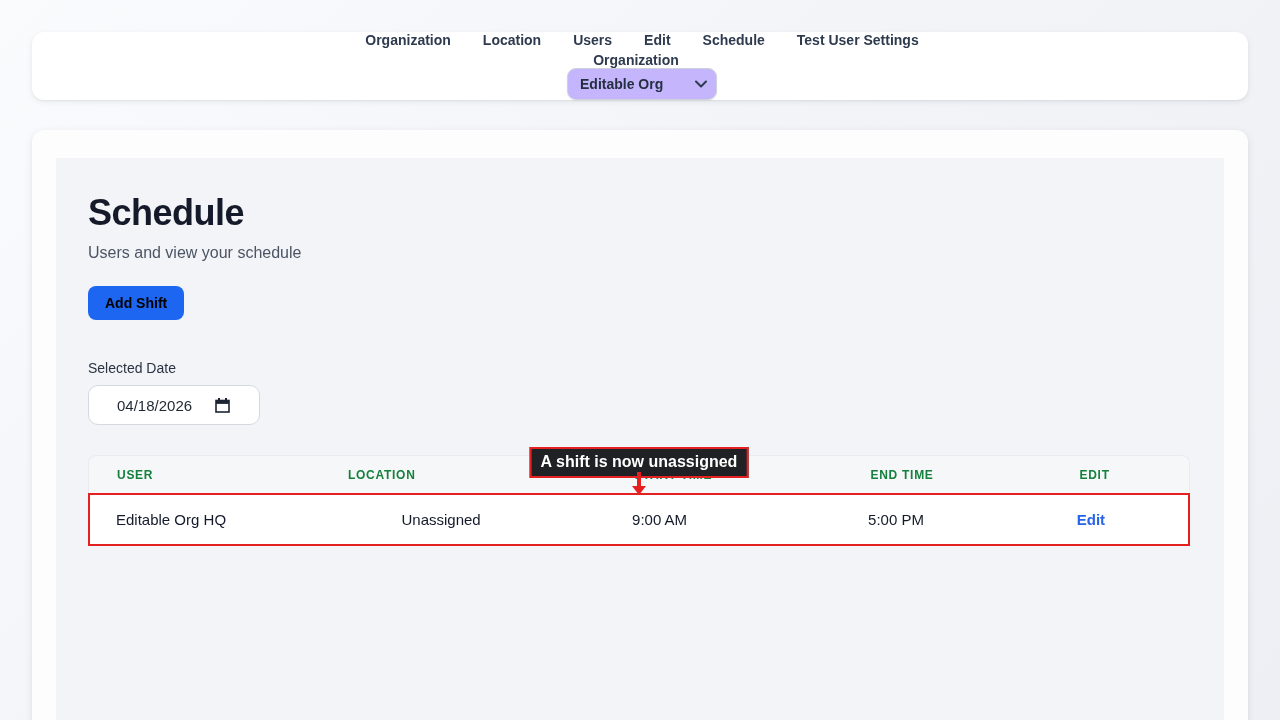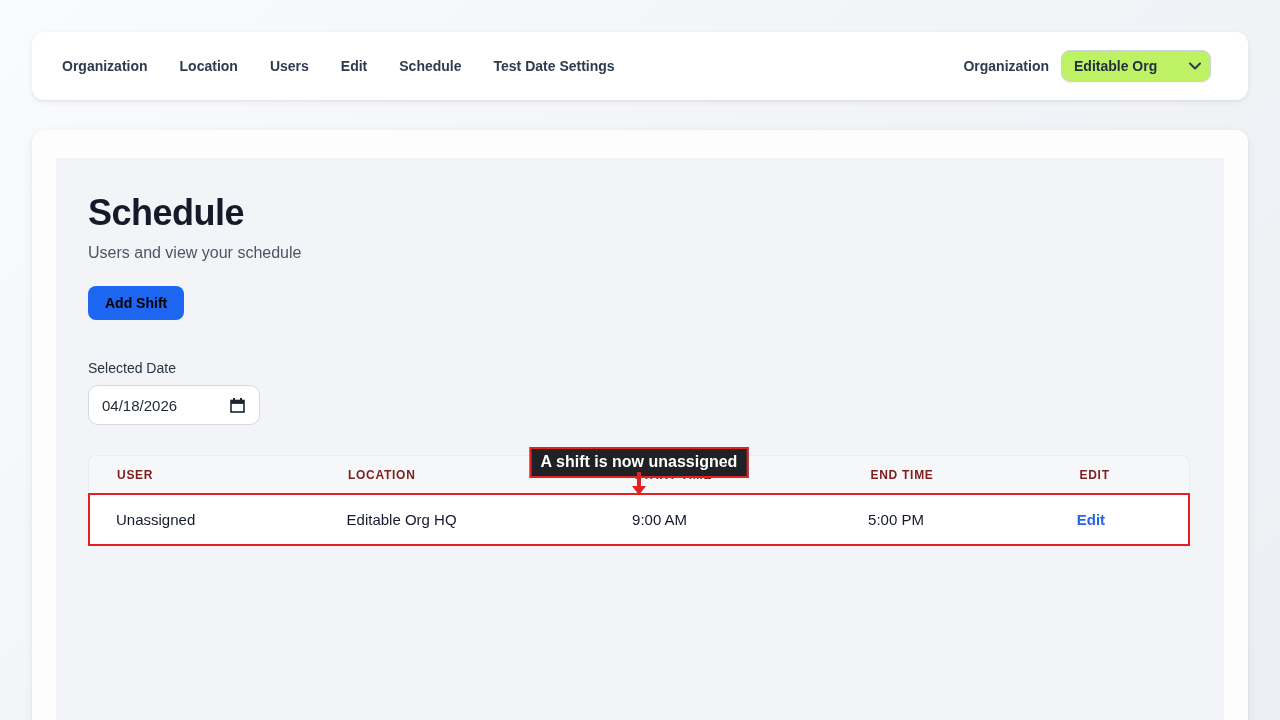--- a/index.html
+++ b/index.html
@@ -9,31 +9,31 @@
     background: linear-gradient(135deg, #fafbfd 0%, #f3f4f8 45%, #edeff4 100%);
     position: relative;
     color: #1c2433;
   }
 
   
   .navbar {
     position: absolute; left: 32px; top: 32px; width: 1216px; height: 68px;
     background: #ffffff; border-radius: 12px;
     box-shadow: 0 1px 2px rgba(16,24,40,.05), 0 2px 6px rgba(16,24,40,.07);
-    display: flex; align-items: center; padding: 0 37px 0 30px;
+    display: flex; align-items: center; padding: 0 26px 0 30px; flex-direction: column;
   }
   .nav-items { display: flex; align-items: center; gap: 32px; }
   .nav-item {
     font-size: 14px; font-weight: 600; color: #2e3a4e; cursor: pointer; white-space: nowrap;
   }
   .nav-spacer { flex: 1; }
   .org-label { font-size: 14px; font-weight: 600; color: #2e3a4e; margin-right: 12px; }
   .select-wrap {
     position: relative; width: 150px; height: 32px;
-    border: 1px solid #ccd3dd; border-radius: 9px; background: #bef264;
+    border: 1px solid #ccd3dd; border-radius: 9px; background: #c4b5fd;
     box-shadow: 0 1px 2px rgba(16,24,40,.05);
   }
   .select-wrap select {
     -webkit-appearance: none; appearance: none;
     width: 100%; height: 100%; border: 0; background: transparent;
     font-family: "Liberation Sans", sans-serif;
     font-size: 14px; font-weight: 600; color: #243041;
     padding: 0 30px 0 12px; border-radius: 9px; outline: none;
   }
   .select-chevron {
@@ -60,38 +60,38 @@
     background: #1d66f2; color: #000000;
     font-family: "Liberation Sans", sans-serif;
     font-size: 14px; font-weight: 700;
     border: 0; border-radius: 8px; padding: 9px 17px; cursor: pointer;
   }
 
   .date-label { margin-top: 40px; font-size: 14px; font-weight: 400; color: #2a3342; }
   .date-input-wrap {
     margin-top: 9px; width: 172px; height: 40px;
     background: #ffffff; border: 1px solid #d4d9e1; border-radius: 10px;
-    display: flex; align-items: center; padding: 0 13px;
+    display: flex; align-items: center; padding: 0 28px;
   }
   .date-input-wrap input {
     border: 0; outline: none; background: transparent; flex: 1; min-width: 0;
     font-family: "Liberation Sans", sans-serif;
     font-size: 15px; color: #1f2733; font-weight: 500;
   }
   .calendar-icon { display: flex; margin-left: 6px; }
 
   
   .table-wrap { position: relative; margin-top: 30px; width: 1102px; }
   .thead {
     display: flex; align-items: center; height: 38px;
     background: #f6f7f9; border: 1px solid #e9ebf0; border-bottom: 0;
     border-radius: 8px 8px 0 0;
   }
   .th {
-    font-size: 12px; font-weight: 600; color: #7f1d1d;
+    font-size: 12px; font-weight: 600; color: #15803d;
     letter-spacing: 0.06em; text-transform: uppercase;
     padding-left: 28px; white-space: nowrap;
   }
   .trow {
     display: flex; align-items: center; height: 53px;
     background: #ffffff; border: 2px solid #e52020;
   }
   .td { font-size: 15px; color: #141a29; padding-left: 26px; white-space: nowrap; }
   .c1 { width: 21%; } .c2 { width: 26%; } .c3 { width: 21.5%; } .c4 { width: 19%; } .c5 { width: 12.5%; }
   .edit-link { color: #2563eb; font-weight: 700; font-size: 15px; text-decoration: none; cursor: pointer; }
@@ -117,21 +117,21 @@
 </head>
 <body>
 
 <header class="navbar">
   <nav class="nav-items">
     <span class="nav-item">Organization</span>
     <span class="nav-item">Location</span>
     <span class="nav-item">Users</span>
     <span class="nav-item">Edit</span>
     <span class="nav-item">Schedule</span>
-    <span class="nav-item">Test Date Settings</span>
+    <span class="nav-item">Test User Settings</span>
   </nav>
   <div class="nav-spacer"></div>
   <span class="org-label">Organization</span>
   <div class="select-wrap">
     <select>
       <option>Editable Org</option>
     </select>
     <span class="select-chevron">
       <svg width="12" height="8" viewBox="0 0 12 8">
           <path d="M1 1.5 L6 6.5 L11 1.5" fill="none" stroke="#2e3a4e" stroke-width="2" stroke-linecap="round" stroke-linejoin="round"></path>
@@ -166,22 +166,22 @@
 
       <div class="thead">
         <div class="th c1">USER</div>
         <div class="th c2">LOCATION</div>
         <div class="th c3">START TIME</div>
         <div class="th c4">END TIME</div>
         <div class="th c5">EDIT</div>
       </div>
 
       <div class="trow">
+        <div class="td c2">Editable Org HQ</div>
         <div class="td c1">Unassigned</div>
-        <div class="td c2">Editable Org HQ</div>
         <div class="td c3">9:00 AM</div>
         <div class="td c4">5:00 PM</div>
         <div class="td c5"><a class="edit-link">Edit</a></div>
       </div>
 
       <div class="anno-tooltip">A shift is now unassigned</div>
       <div class="anno-arrow-line"></div>
       <div class="anno-arrow-head"></div>
     </div>
 

